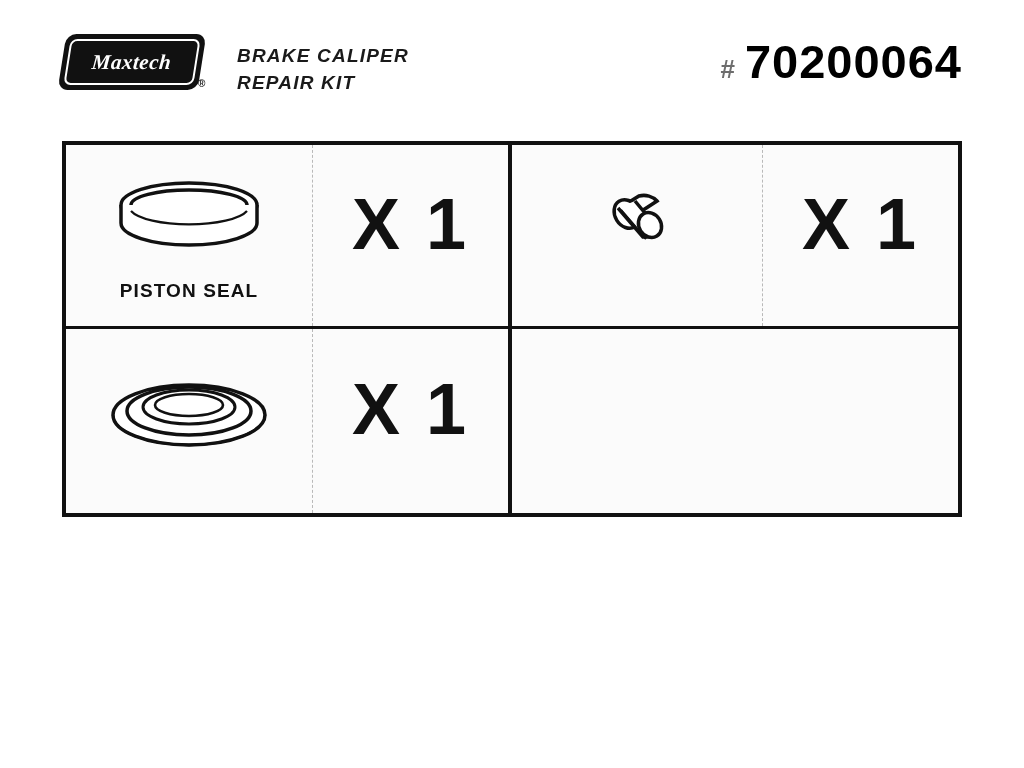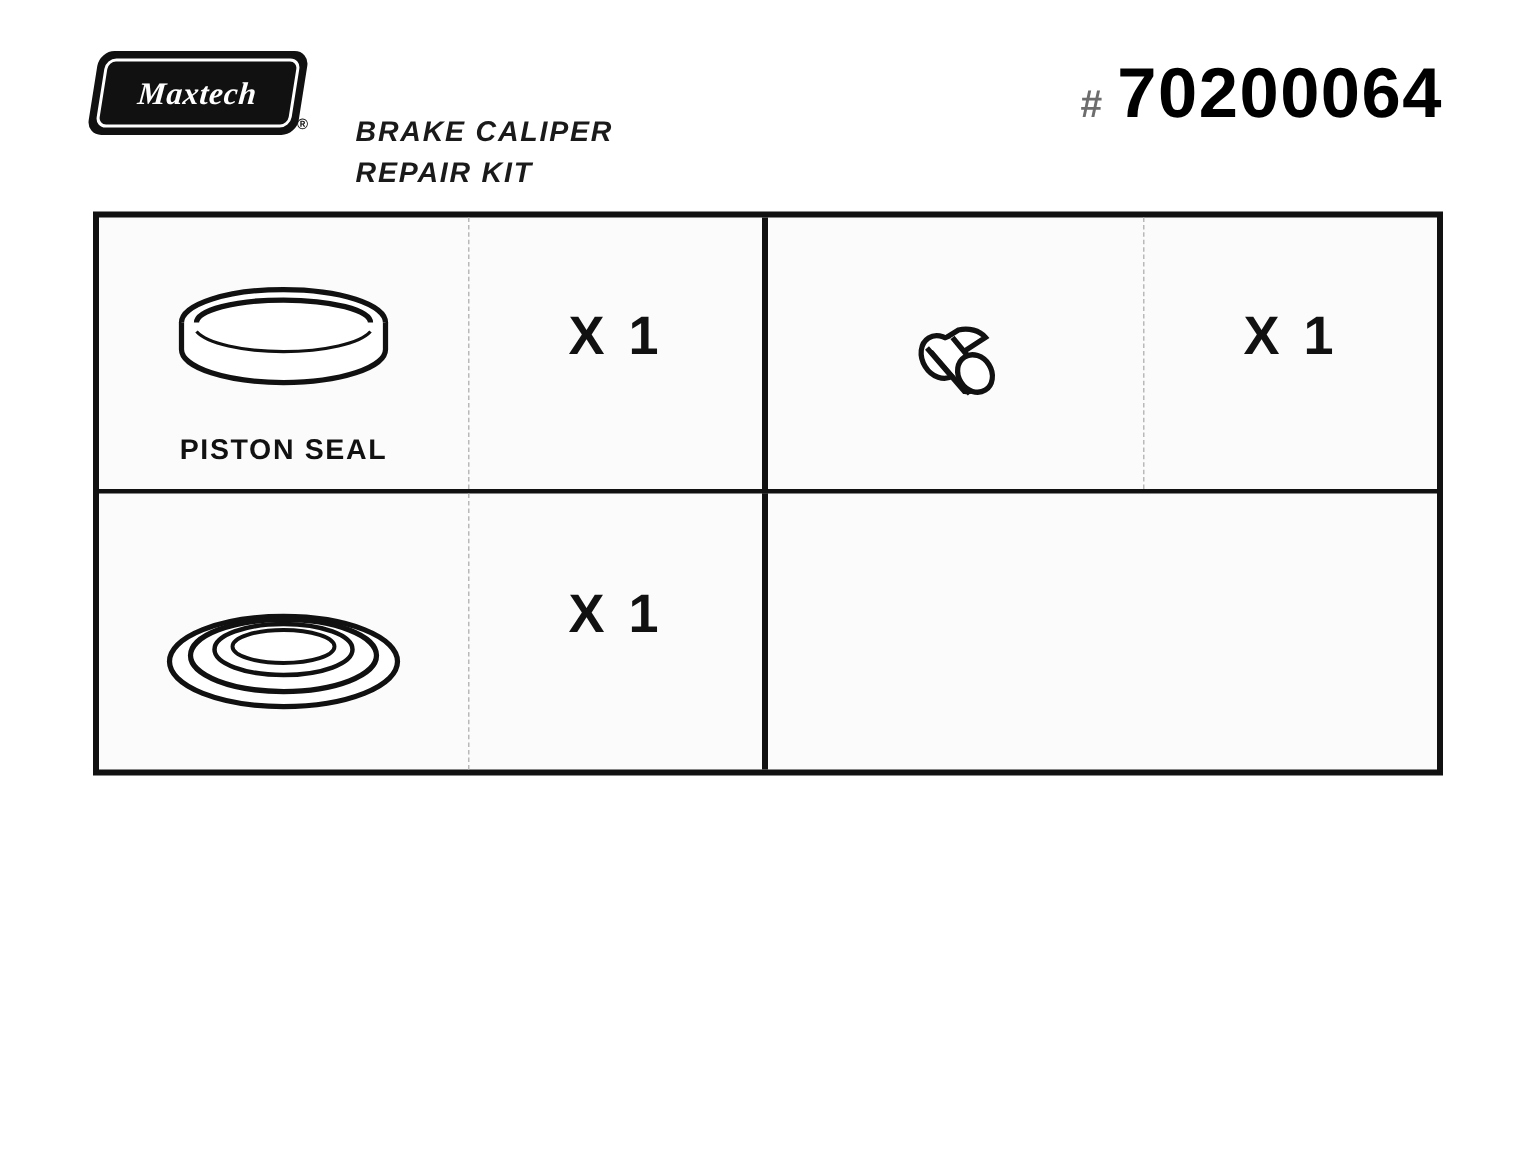--- a/index.html
+++ b/index.html
@@ -71,21 +71,20 @@
     left: 175px;
     top: 14px;
     font-family: "Liberation Sans", sans-serif;
     font-style: italic;
     font-weight: bold;
     font-size: 19px;
     letter-spacing: 1.2px;
     line-height: 27px;
     color: #1a1a1a;
     white-space: pre-line;
-    margin-top: 33px;
   }
 
   .part-number-wrap {
     position: absolute;
     right: 0;
     top: 6px;
     display: flex;
     align-items: baseline;
     gap: 10px;
   }
@@ -124,21 +123,21 @@
     box-sizing: border-box;
   }
   .kit-cell.right-border { border-right: 4px solid #111111; }
   .kit-cell.bottom-border { border-bottom: 3px solid #111111; }
 
   .item-block {
     position: relative;
     display: flex;
     flex-direction: column;
     align-items: center;
-    justify-content: flex-end;
+    justify-content: center;
     padding-bottom: 14px;
   }
   .item-art {
     height: 118px;
     display: flex;
     align-items: center;
     justify-content: center;
   }
   .item-label {
     font-family: "Liberation Sans", sans-serif;
@@ -152,21 +151,21 @@
 
   .qty-block {
     border-left: 1px dashed #b9b9b9;
     display: flex;
     align-items: center;
     justify-content: center;
   }
   .qty-text {
     font-family: "Liberation Sans", sans-serif;
     font-weight: bold;
-    font-size: 36px;
+    font-size: 72px;
     letter-spacing: 3px;
     color: #111111;
     transform: translateY(-12px);
   }
 </style>
 </head>
 <body>
 
 <div class="header">
 

